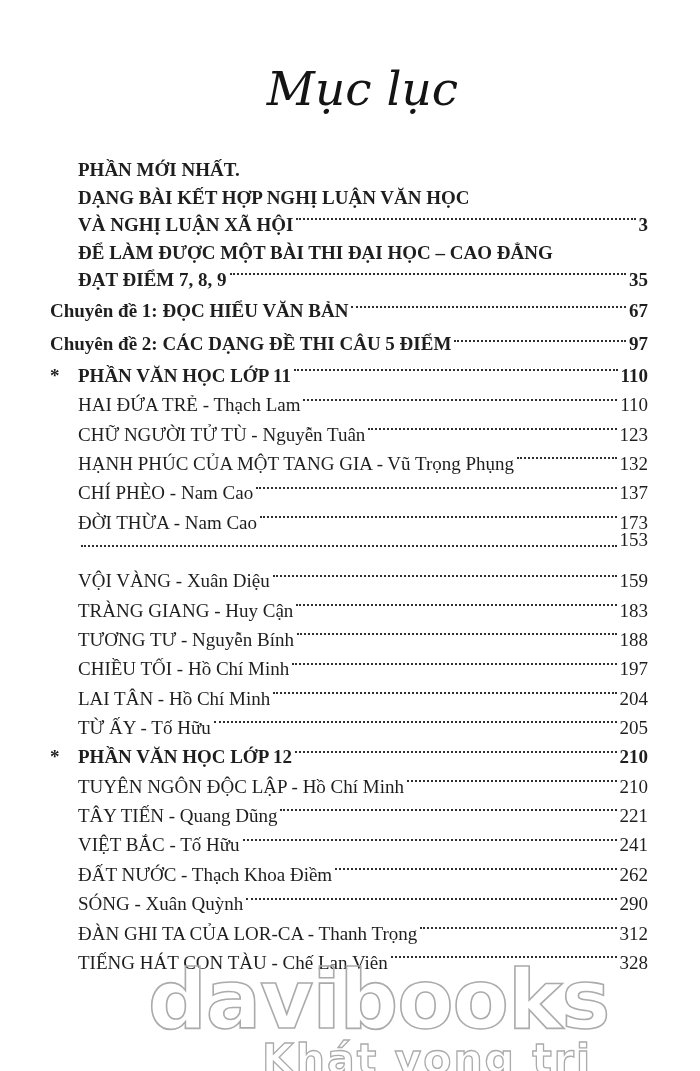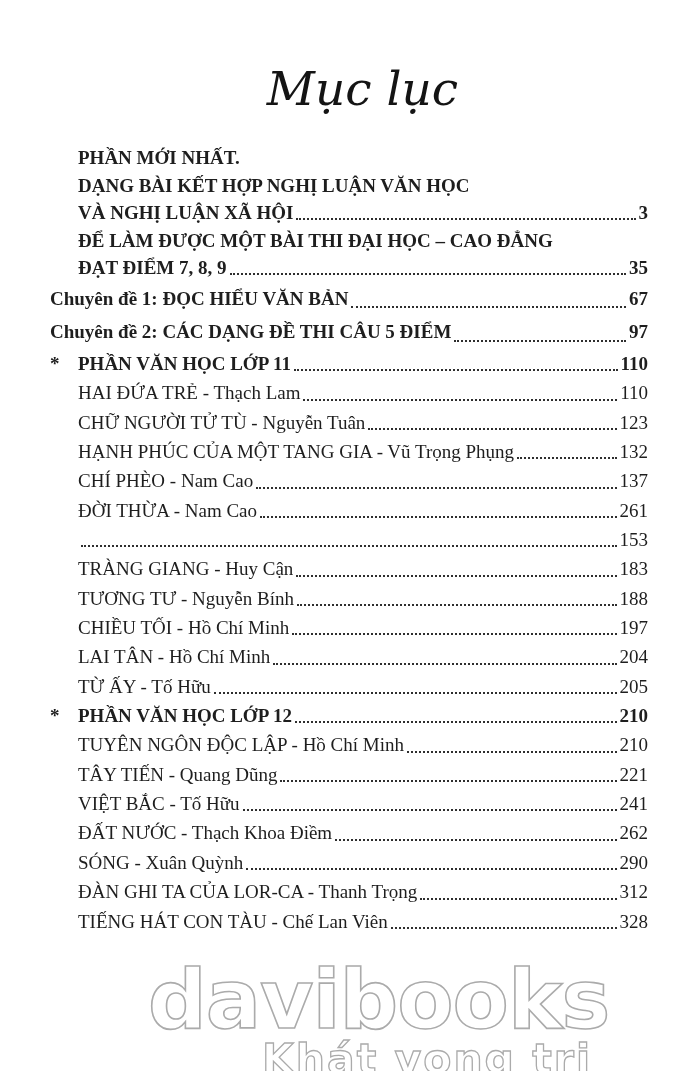--- a/index.html
+++ b/index.html
@@ -30,21 +30,21 @@
     padding-left: 25px;
   }
   .toc {
     margin: 26px 52px 0 50px;
   }
   .row {
     display: flex;
     align-items: baseline;
     font-size: 19px;
   }
-  .row .label { white-space: nowrap; }
+  .row .label { white-space: nowrap; margin-top: 12px; }
   .row .pagenum { white-space: nowrap; }
   .leader {
     flex: 1 1 auto;
     min-width: 10px;
     position: relative;
     align-self: stretch;
   }
   .leader::after {
     content: "";
     position: absolute;
@@ -175,25 +175,30 @@
         <span class="pagenum">132</span>
       </div>
       <div class="row row-item">
         <span class="label">CHÍ PHÈO - Nam Cao</span>
         <span class="leader"></span>
         <span class="pagenum">137</span>
       </div>
       <div class="row row-item">
         <span class="label">ĐỜI THỪA - Nam Cao</span>
         <span class="leader"></span>
-        <span class="pagenum">261</span>
+        <span class="pagenum">173</span>
       </div>
       <div class="row row-item">
         <span class="leader"></span>
         <span class="pagenum">153</span>
+      </div>
+      <div class="row row-item">
+        <span class="label">VỘI VÀNG - Xuân Diệu</span>
+        <span class="leader"></span>
+        <span class="pagenum">159</span>
       </div>
       <div class="row row-item">
         <span class="label">TRÀNG GIANG - Huy Cận</span>
         <span class="leader"></span>
         <span class="pagenum">183</span>
       </div>
       <div class="row row-item">
         <span class="label">TƯƠNG TƯ - Nguyễn Bính</span>
         <span class="leader"></span>
         <span class="pagenum">188</span>

